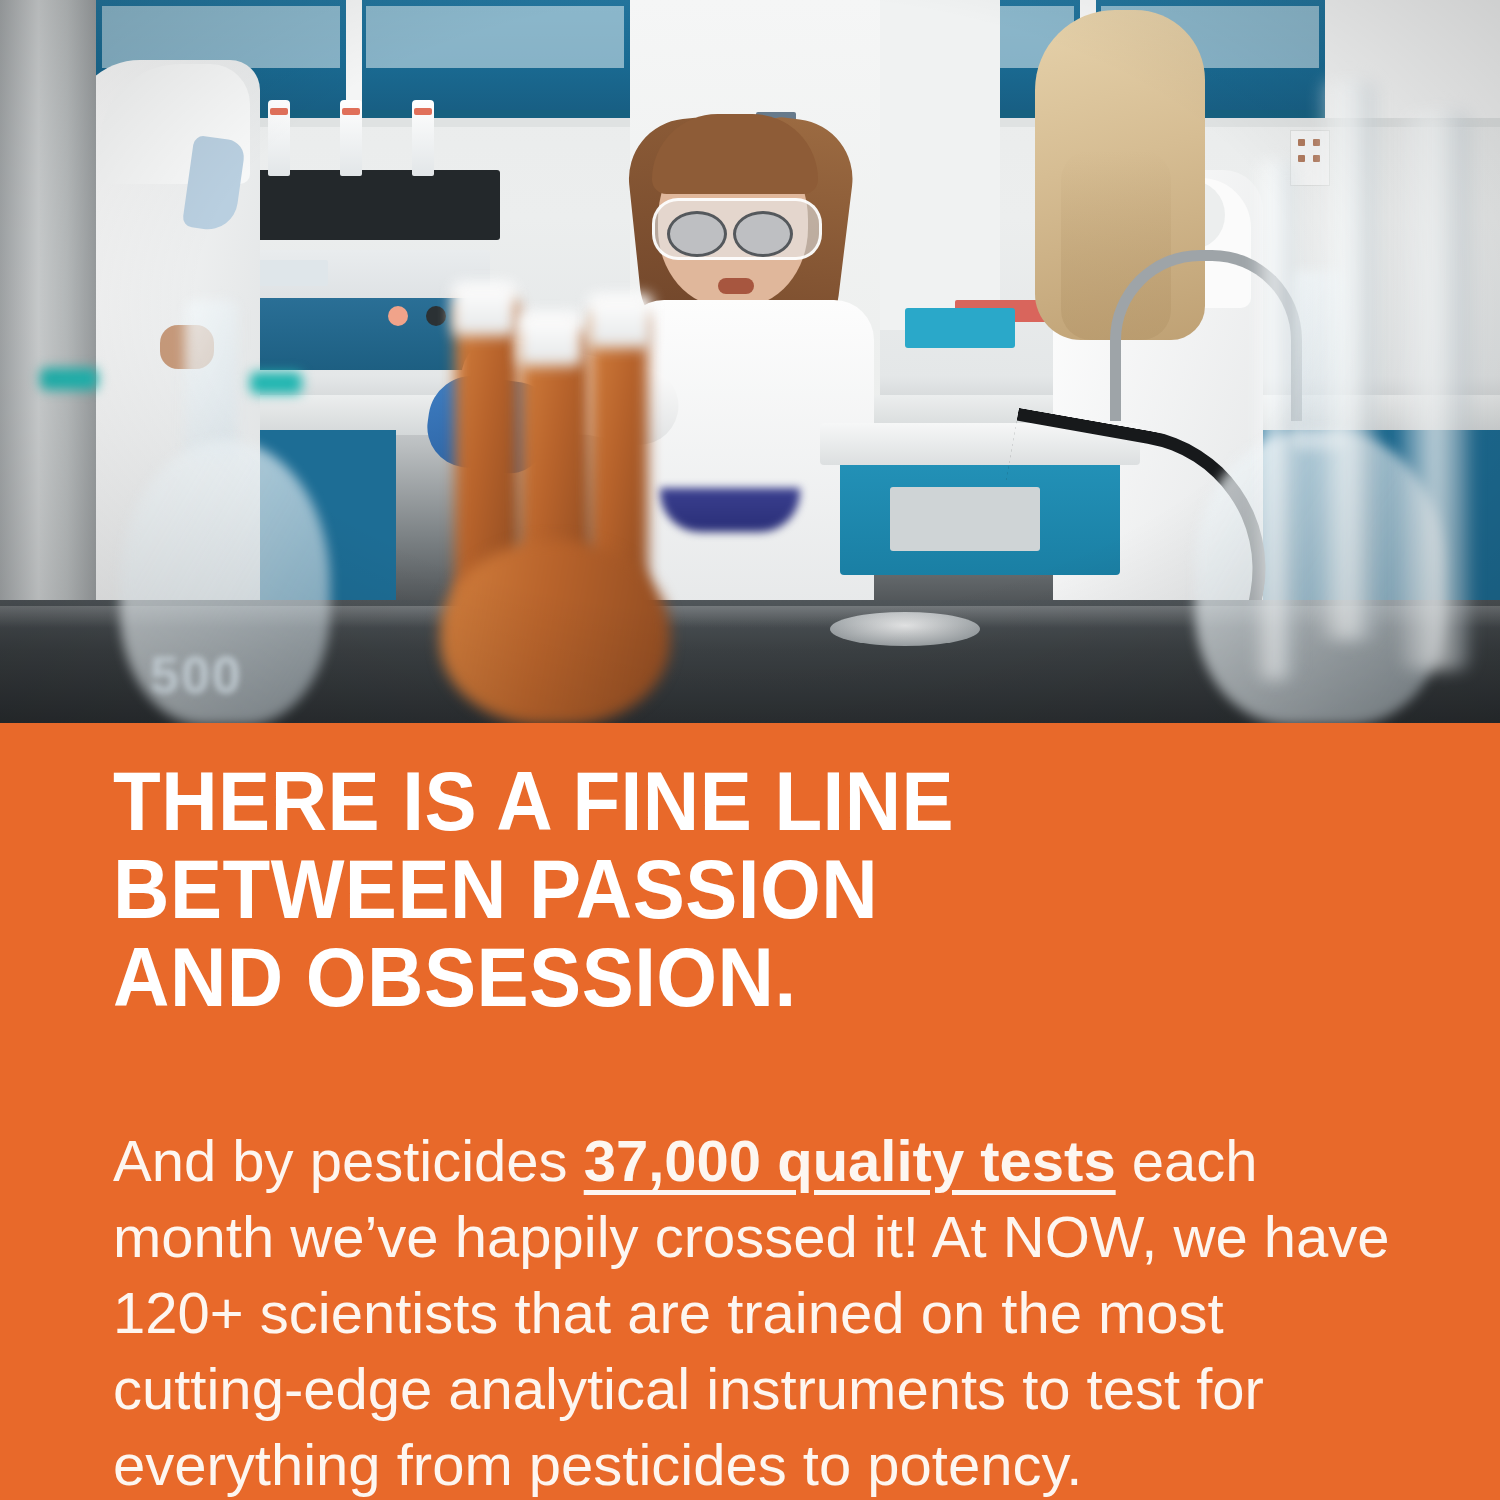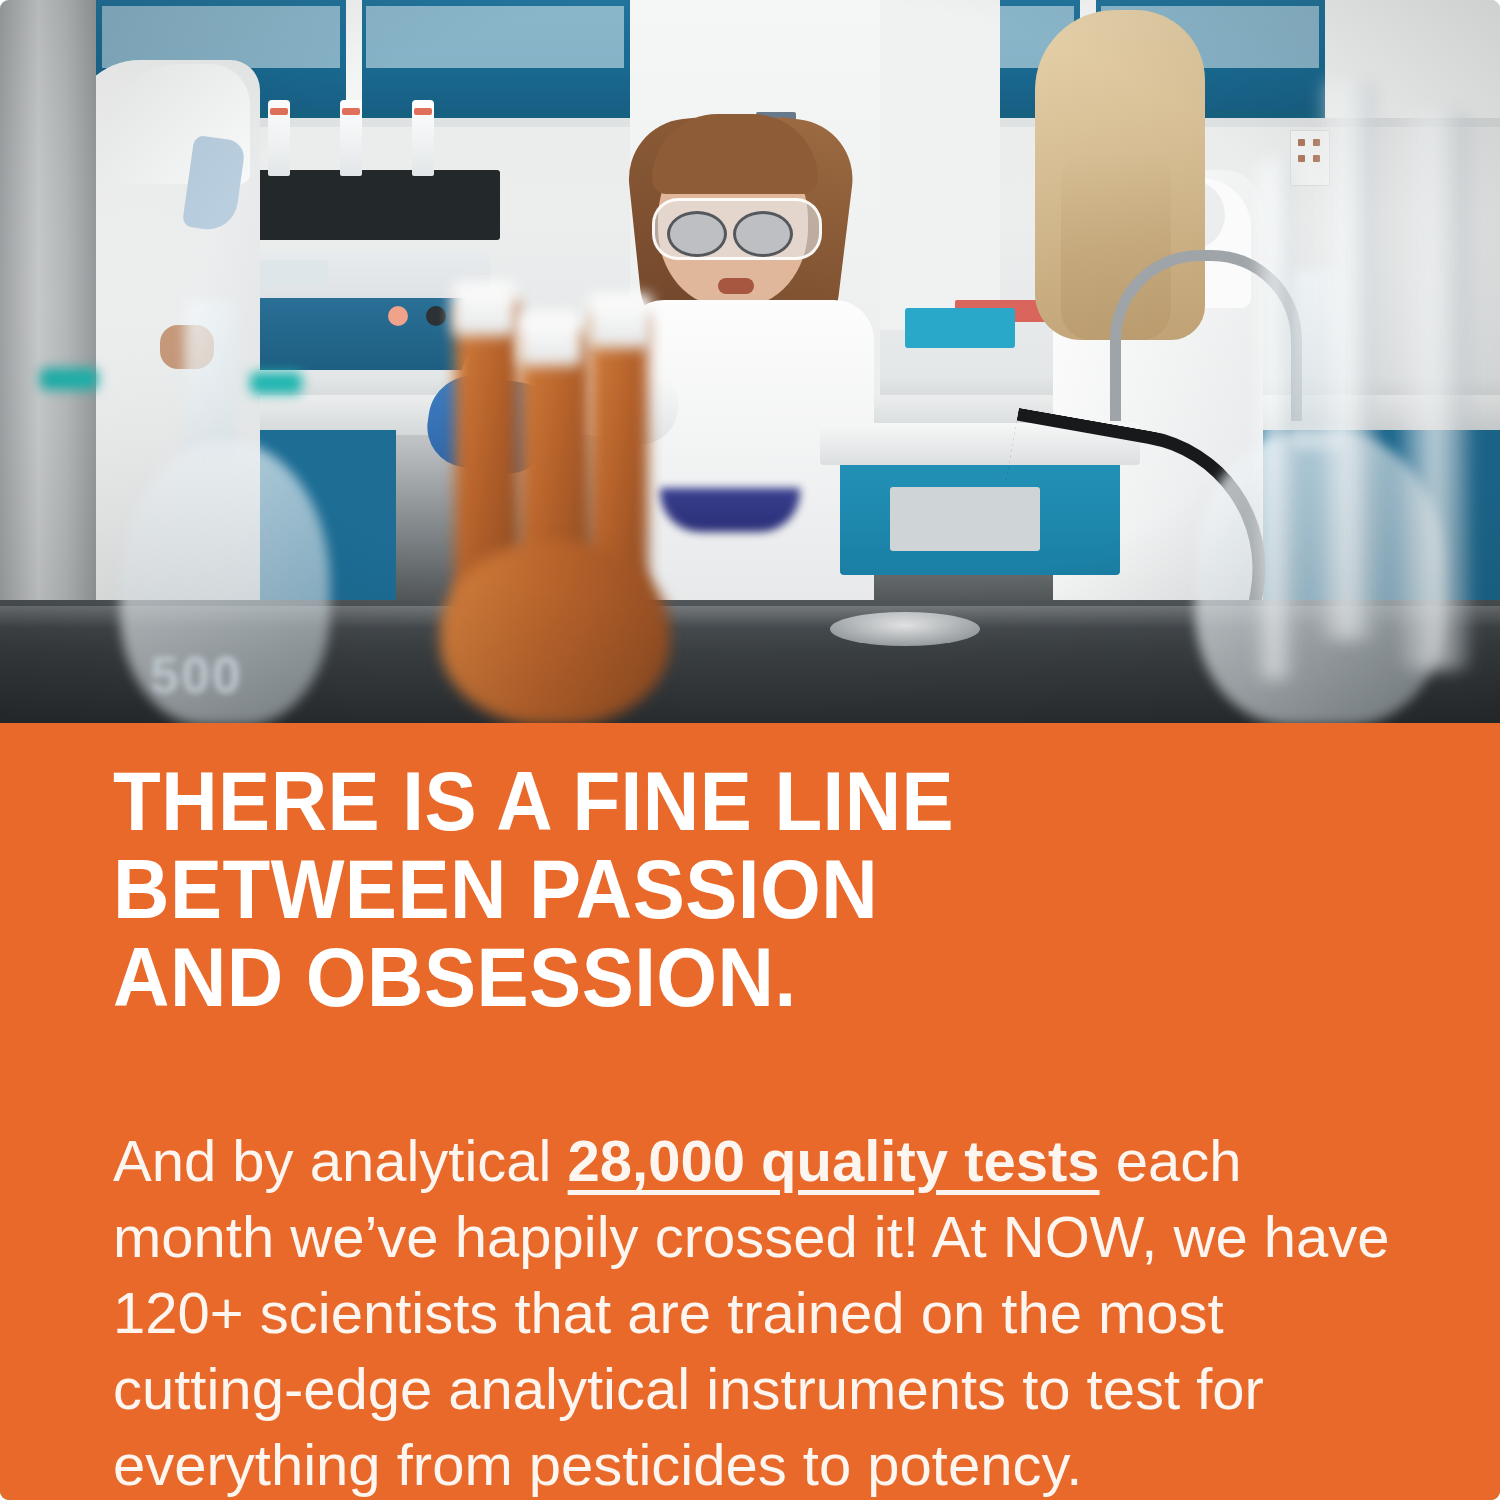--- a/index.html
+++ b/index.html
@@ -1,17 +1,17 @@
 <!DOCTYPE html>
 <html><head>
 <meta charset="utf-8">
 <style>
   html,body{margin:0;padding:0;background:#fff;}
   body{font-family:"Liberation Sans",sans-serif;}
-  .poster{position:relative;width:1500px;height:1500px;overflow:hidden;background:#22c55e;border-radius:9px;}
+  .poster{position:relative;width:1500px;height:1500px;overflow:hidden;background:#22c55e;}
 
   
   .photo{position:absolute;left:0;top:0;width:1500px;height:723px;overflow:hidden;background:#c9cdd0;}
 
   
   .wall{position:absolute;left:0;top:0;width:1500px;height:723px;
         background:linear-gradient(180deg,#e9ebeb 0%,#eceeee 30%,#e4e7e8 52%,#b9bdbf 62%,#7d8386 74%,#45494c 86%,#2e3234 100%);}
   
   .cabband{position:absolute;left:0;top:0;width:1500px;height:118px;background:#f2f3f3;}
   .cab{position:absolute;top:0;height:110px;background:#1a6b93;border-bottom:9px solid #16617f;}
@@ -260,16 +260,16 @@
 
     <div class="vignette"></div>
   </div>
 
   <div class="panel">
     <div class="headline">
       <span class="hl">THERE IS A FINE LINE</span>
       <span class="hl">BETWEEN PASSION</span>
       <span class="hl">AND OBSESSION.</span>
     </div>
-    <p class="body"><span>And by analytical </span><b>28,000 quality tests</b><span> each month we’ve happily crossed it! At NOW, we have 120+ scientists that are trained on the most cutting-edge analytical instruments to test for everything from pesticides to potency.</span></p>
+    <p class="body"><span>And by pesticides </span><b>37,000 quality tests</b><span> each month we’ve happily crossed it! At NOW, we have 120+ scientists that are trained on the most cutting-edge analytical instruments to test for everything from pesticides to potency.</span></p>
   </div>
 
 </div>
 
 </body></html>

